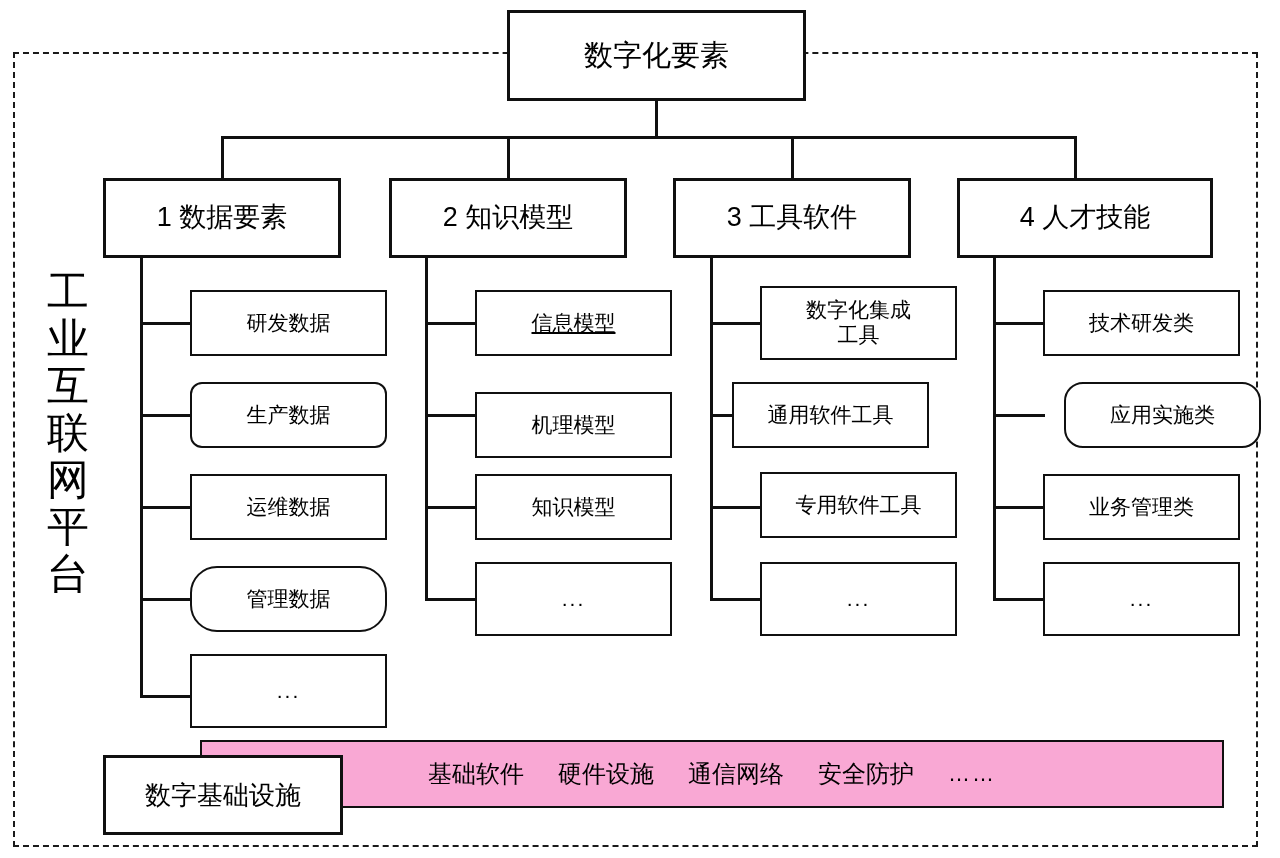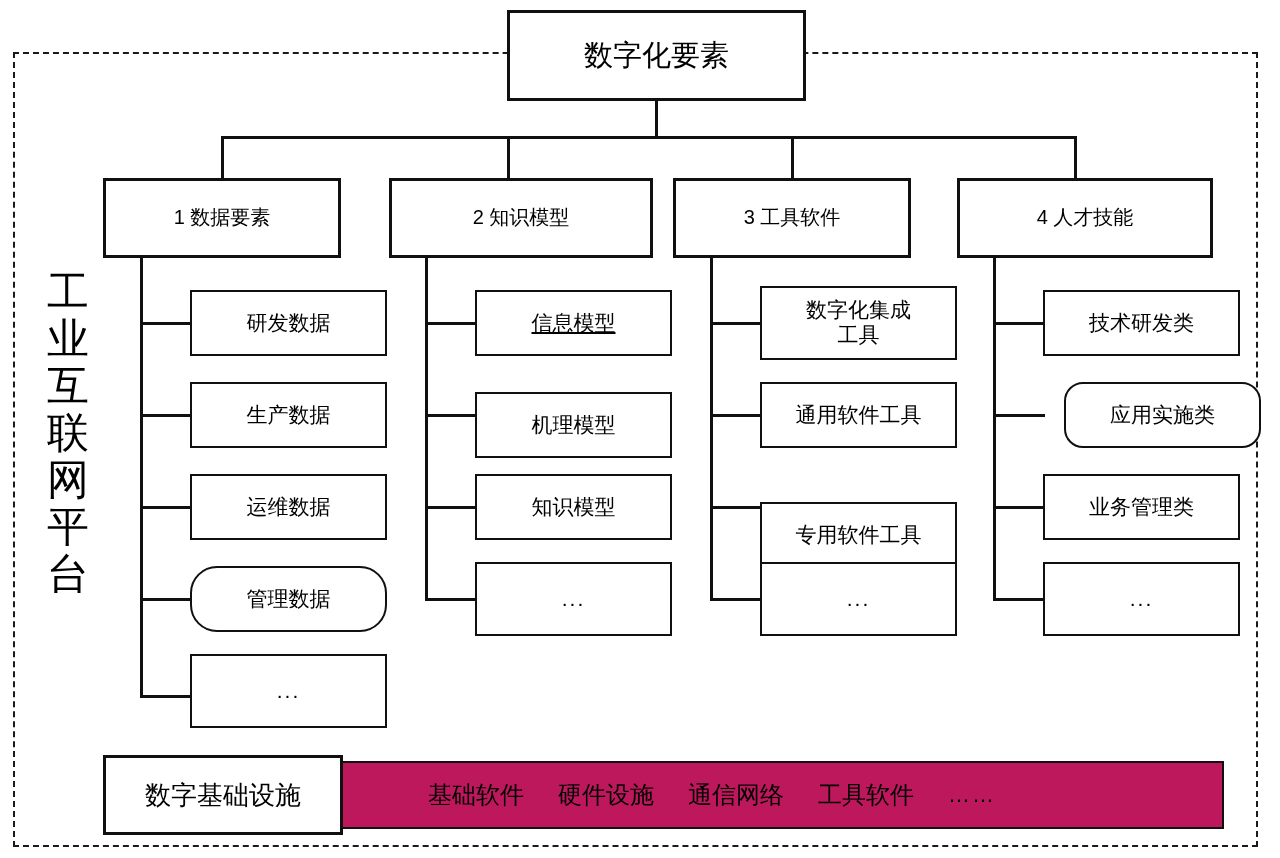--- a/index.html
+++ b/index.html
@@ -28,35 +28,35 @@
     text-align:center;line-height:1.18;
   }
 
   
   #root-node{
     left:507px;top:10px;width:299px;height:91px;
     font-size:29px;border-width:3px;z-index:5;
   }
 
   
-  .cat-head{height:80px;font-size:20px;border-width:3px;}
+  .cat-head{height:80px;font-size:27px;border-width:3px;}
   #cat-head-0{left:103px;top:178px;width:238px;}
-  #cat-head-1{left:389px;top:178px;width:264px;}
+  #cat-head-1{left:389px;top:178px;width:238px;}
   #cat-head-2{left:673px;top:178px;width:238px;}
   #cat-head-3{left:957px;top:178px;width:256px;}
 
   
   .leaf{font-size:21px;width:197px;height:66px;}
   .leaf.dots{font-size:21px;letter-spacing:2px;}
   .leaf-tall{height:74px;}
 
   
   #infra-bar{
-    position:absolute;left:200px;top:761px;width:1024px;height:68px;
-    box-sizing:border-box;border:2.6px solid #101010;background:#be185d;
+    position:absolute;left:200px;top:740px;width:1024px;height:68px;
+    box-sizing:border-box;border:2.6px solid #101010;background:#f9a8d4;
     display:flex;align-items:center;justify-content:center;gap:34px;
     font-size:24px;z-index:2;
   }
   #infra-label{
     left:103px;top:755px;width:240px;height:80px;
     font-size:26px;border-width:3px;z-index:4;
   }
   .infra-item{white-space:nowrap;}
   .infra-item.ellipsis{letter-spacing:2px;font-size:22px;}
 
@@ -100,21 +100,21 @@
 <div class="ln ln-v" style="left:140px;top:258px;height:440px;"></div>
 <div class="ln ln-h" style="left:140px;top:322px;width:52px;"></div>
 <div class="ln ln-h" style="left:140px;top:414px;width:52px;"></div>
 <div class="ln ln-h" style="left:140px;top:506px;width:52px;"></div>
 <div class="ln ln-h" style="left:140px;top:598px;width:52px;"></div>
 <div class="ln ln-h" style="left:140px;top:695px;width:52px;"></div>
 
 <div class="box leaf" style="left:190px;top:290px;">
   <span>研发数据</span>
 </div>
-<div class="box leaf" style="left:190px;top:382px;">
+<div class="box leaf" style="left:190px;top:382px;border-radius:12px;">
   <span>生产数据</span>
 </div>
 <div class="box leaf" style="left:190px;top:474px;">
   <span>运维数据</span>
 </div>
 <div class="box leaf" style="left:190px;top:566px;border-radius:27px;">
   <span>管理数据</span>
 </div>
 <div class="box leaf leaf-tall dots" style="left:190px;top:654px;">
   <span>...</span>
@@ -148,24 +148,24 @@
 <div class="ln ln-v" style="left:710px;top:258px;height:342px;"></div>
 <div class="ln ln-h" style="left:710px;top:322px;width:52px;"></div>
 <div class="ln ln-h" style="left:710px;top:414px;width:52px;"></div>
 <div class="ln ln-h" style="left:710px;top:506px;width:52px;"></div>
 <div class="ln ln-h" style="left:710px;top:598px;width:52px;"></div>
 
 <div class="box leaf leaf-tall" style="left:760px;top:286px;white-space:pre-line;">
   <span>数字化集成
 工具</span>
 </div>
-<div class="box leaf" style="left:760px;top:382px;">
+<div class="box leaf" style="left:732px;top:382px;">
   <span>通用软件工具</span>
 </div>
-<div class="box leaf" style="left:760px;top:502px;">
+<div class="box leaf" style="left:760px;top:472px;">
   <span>专用软件工具</span>
 </div>
 <div class="box leaf leaf-tall dots" style="left:760px;top:562px;">
   <span>...</span>
 </div>
 
 <div class="box cat-head" id="cat-head-3">
   <span>4 人才技能</span>
 </div>
 <div class="ln ln-v" style="left:993px;top:258px;height:342px;"></div>
@@ -184,18 +184,18 @@
   <span>业务管理类</span>
 </div>
 <div class="box leaf leaf-tall dots" style="left:1043px;top:562px;">
   <span>...</span>
 </div>
 
 <div id="infra-bar">
   <span class="infra-item">基础软件</span>
   <span class="infra-item">硬件设施</span>
   <span class="infra-item">通信网络</span>
-  <span class="infra-item">工具软件</span>
+  <span class="infra-item">安全防护</span>
   <span class="infra-item ellipsis">……</span>
 </div>
 <div class="box" id="infra-label">
   <span>数字基础设施</span>
 </div>
 
 </body></html>

